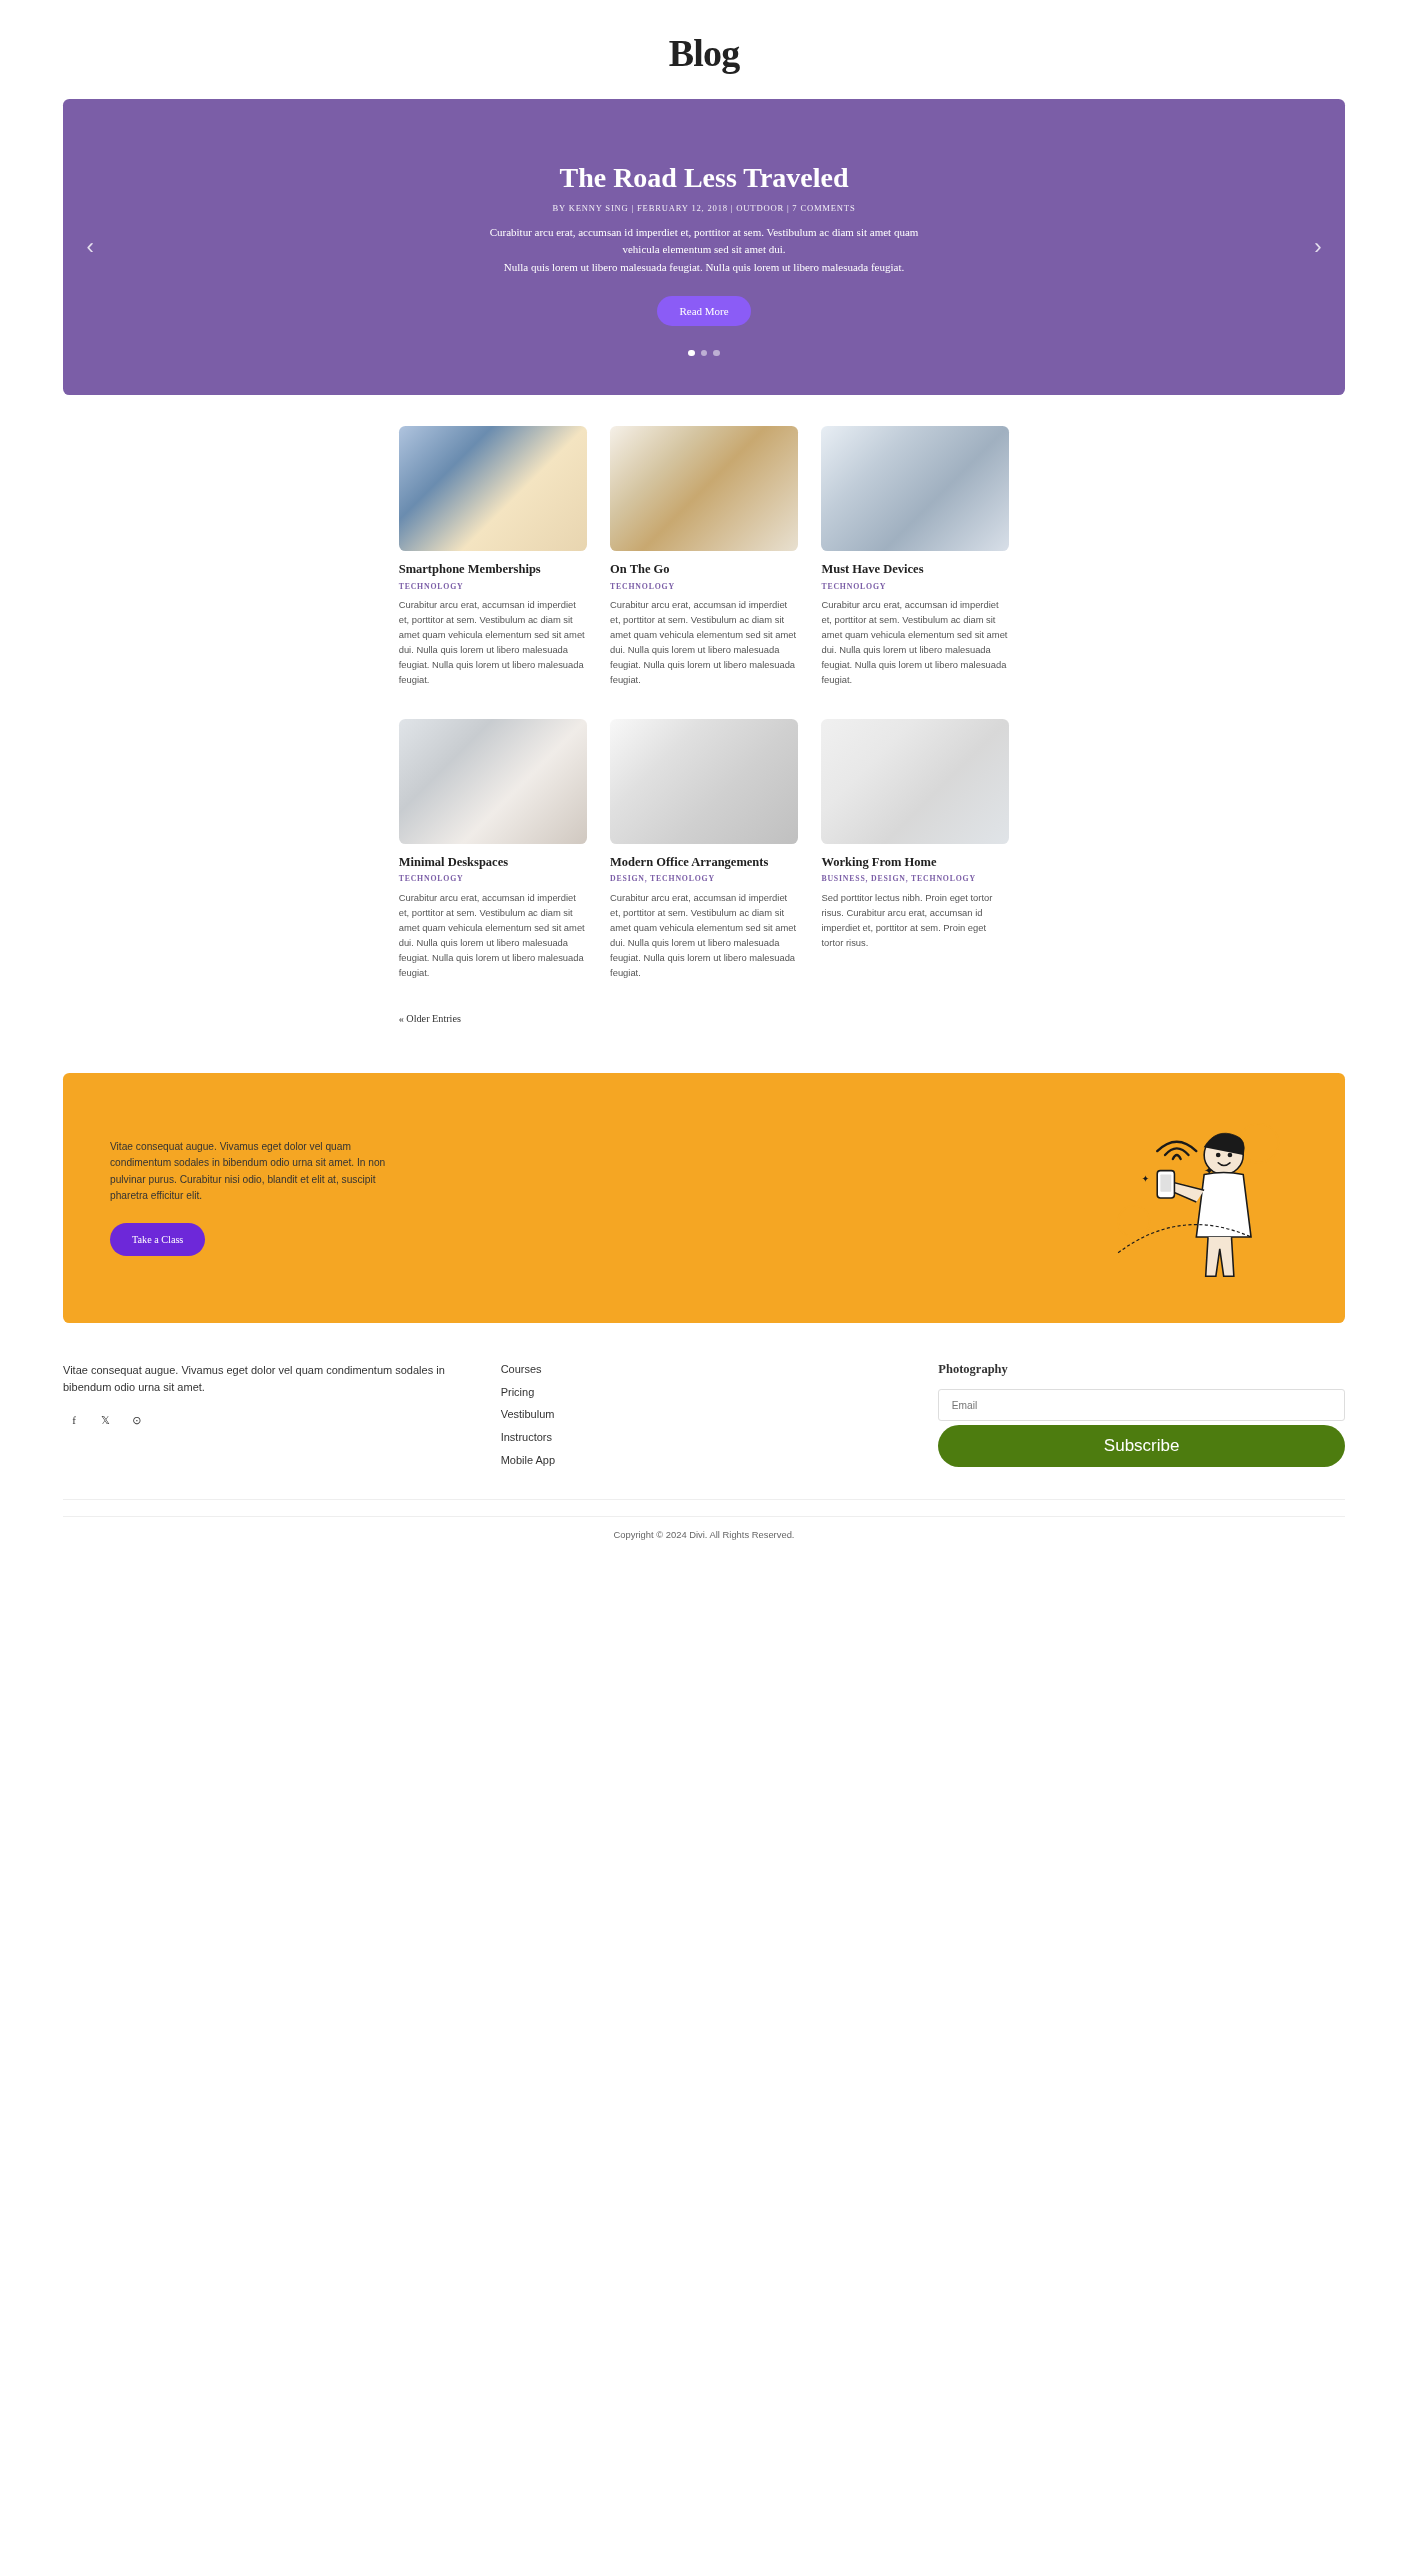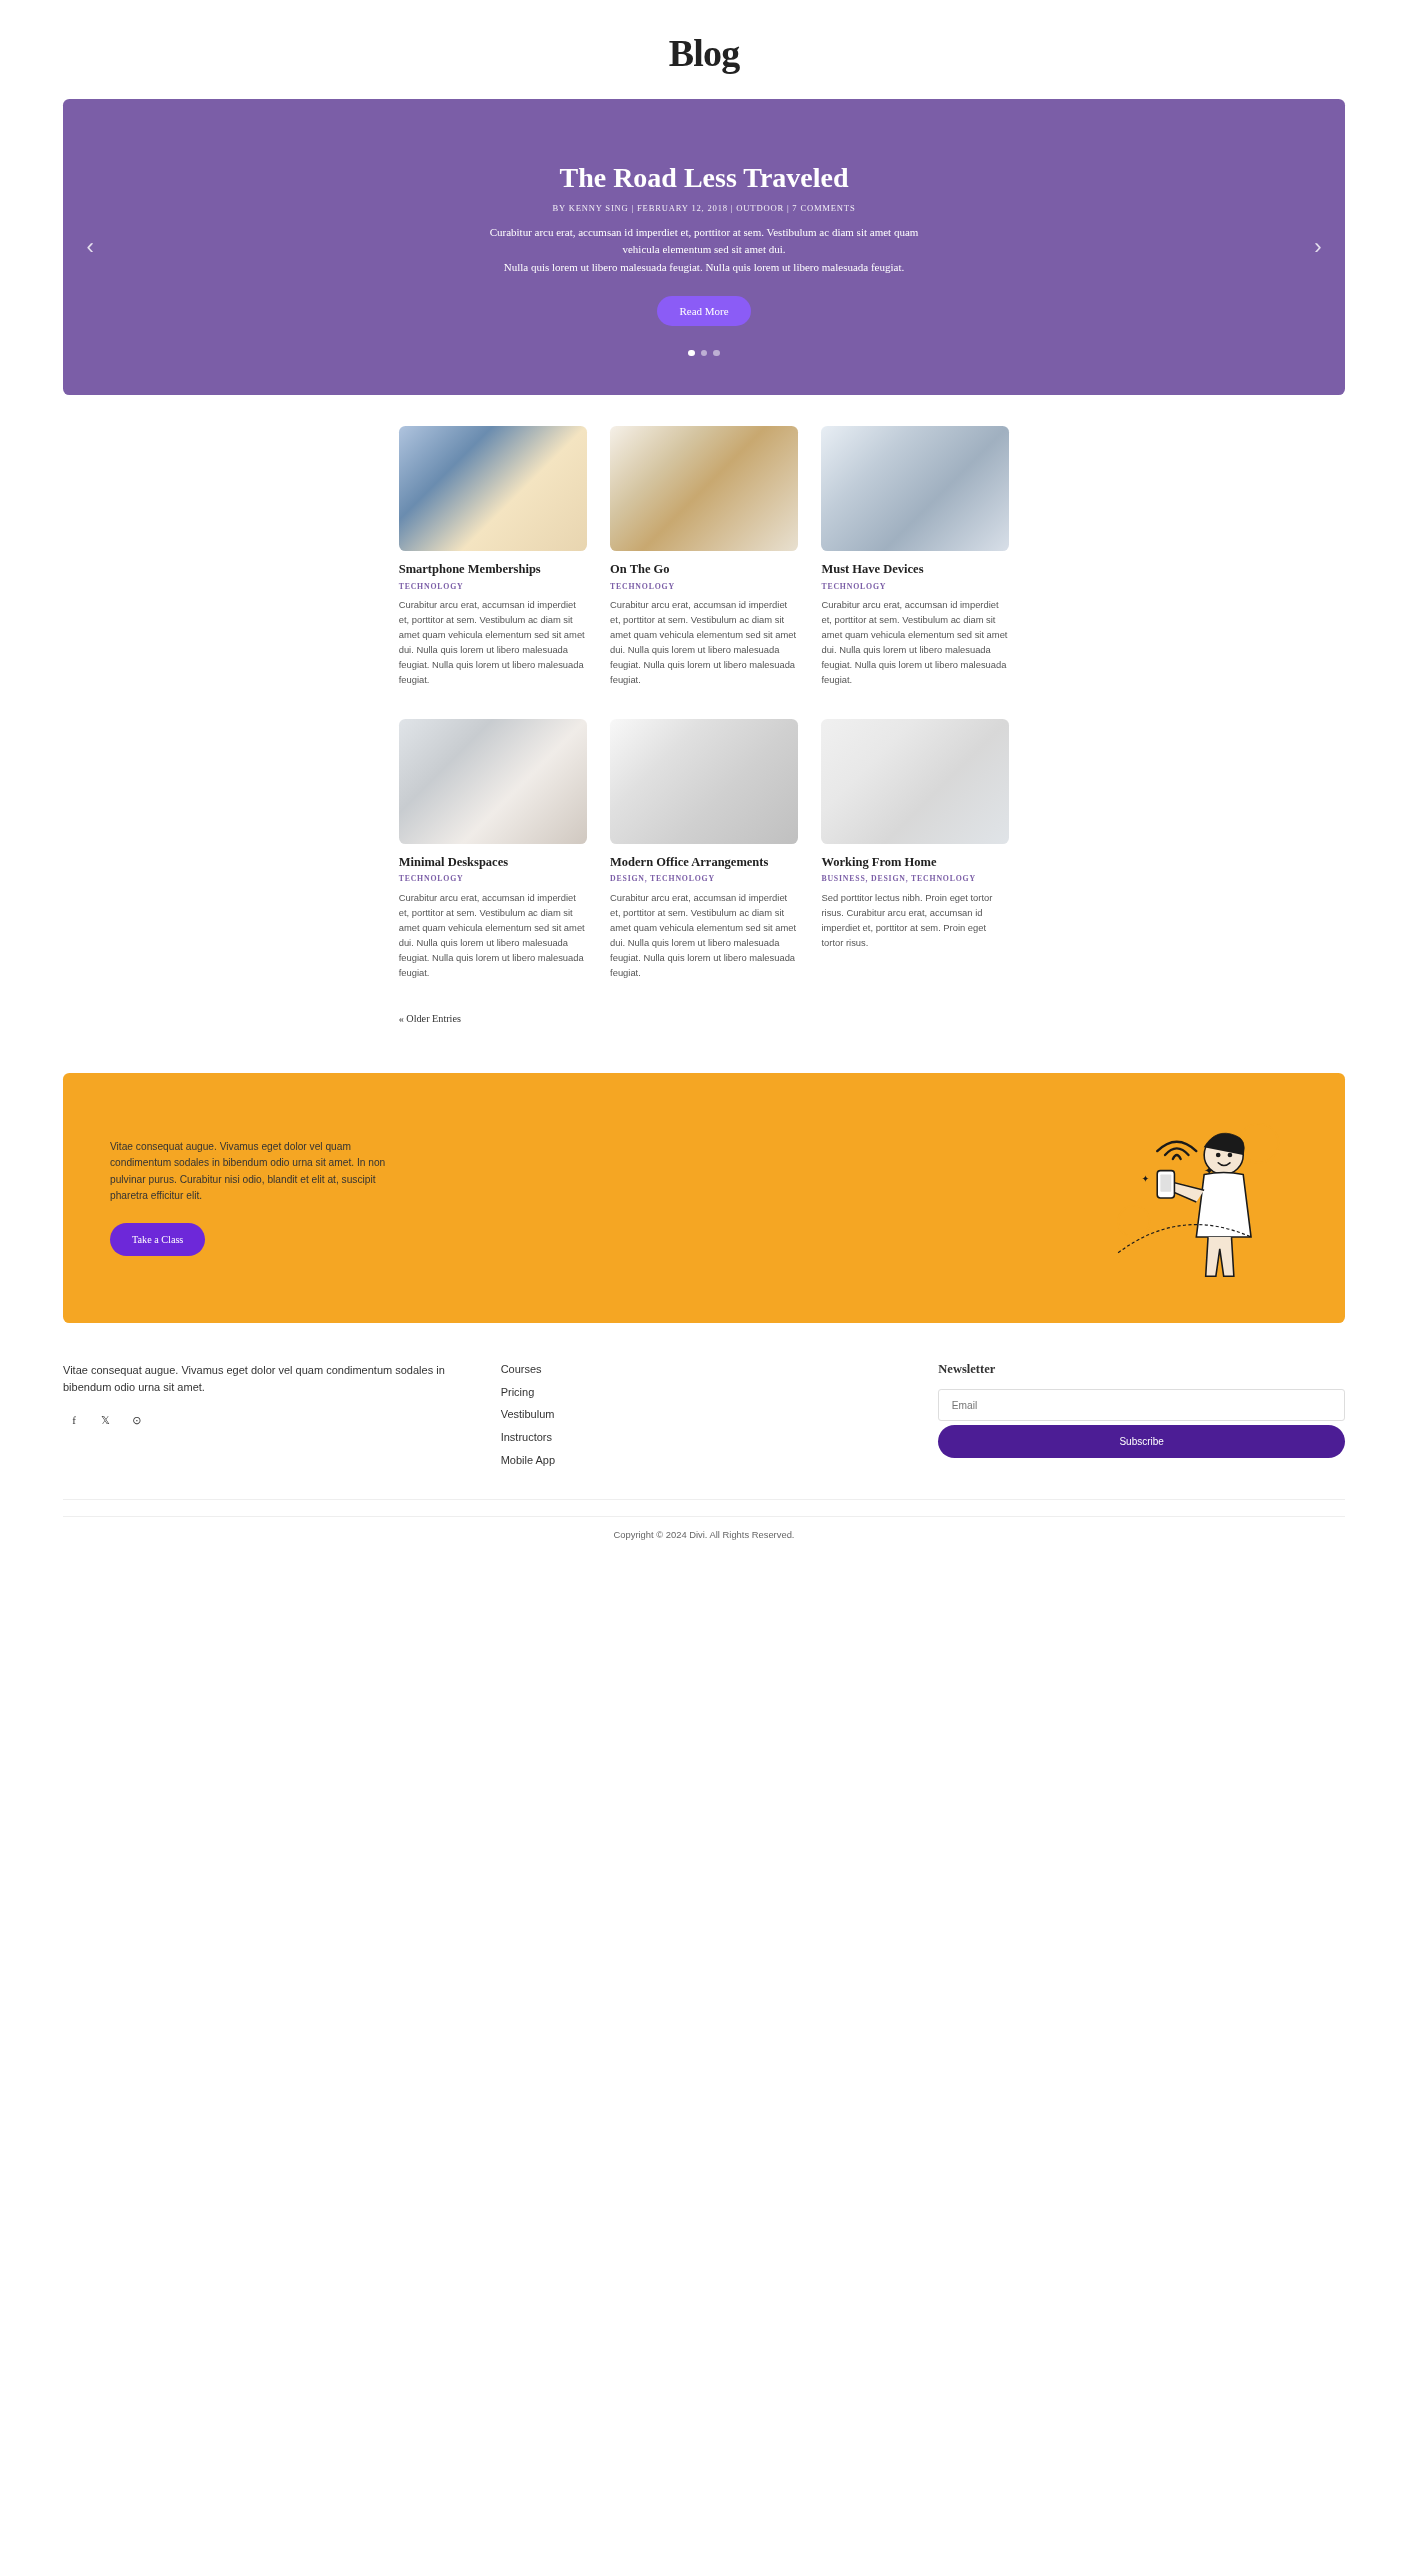--- a/index.html
+++ b/index.html
@@ -174,26 +174,26 @@
       width: 100%;
       border: 0.8px solid #ddd;
       padding: 9.4px 12.5px;
       border-radius: 3.1px;
       font-size: 10.2px;
       margin-bottom: 4px;
       outline: none;
     }
     .footer-newsletter button {
       width: 100%;
-      background: #4c1d95;
+      background: #4d7c0f;
       color: #fff;
       border: none;
       border-radius: 23.5px;
       padding: 11px;
-      font-size: 10px;
+      font-size: 17px;
       cursor: pointer;
     }
     .footer-copyright {
       text-align: center;
       font-size: 9.4px;
       color: #666;
       padding: 12.5px 0;
       font-family: Arial, sans-serif;
       border-top: 0.8px solid #eee;
     }
@@ -335,21 +335,21 @@
       <ul>
         <li><a>Courses</a></li>
         <li><a>Pricing</a></li>
         <li><a>Vestibulum</a></li>
         <li><a>Instructors</a></li>
         <li><a>Mobile App</a></li>
       </ul>
     </div>
 
     <div class="footer-newsletter">
-      <h3>Newsletter</h3>
+      <h3>Photography</h3>
       <input type="email" placeholder="Email" style="">
       <button>Subscribe</button>
     </div>
   </div>
   <div class="footer-copyright">
     <span>Copyright © 2024 Divi. All Rights Reserved.</span>
   </div>
 </footer>
 
 

